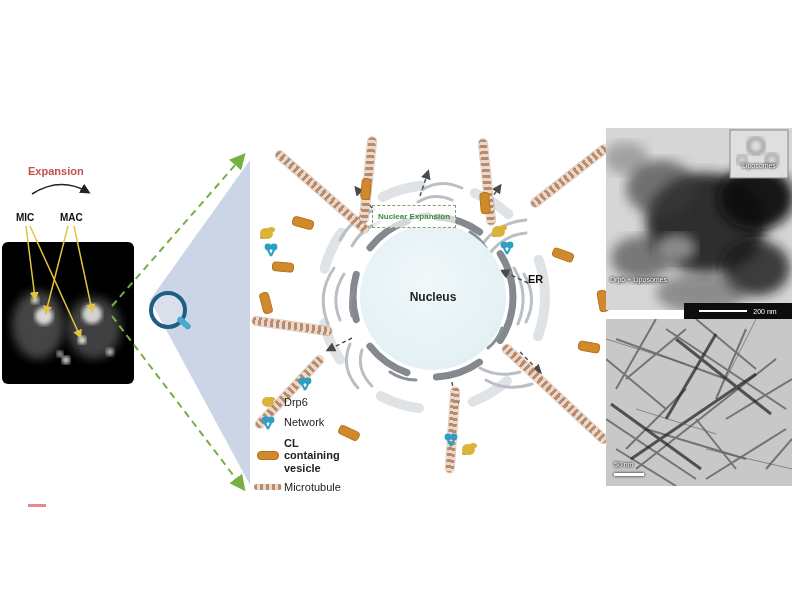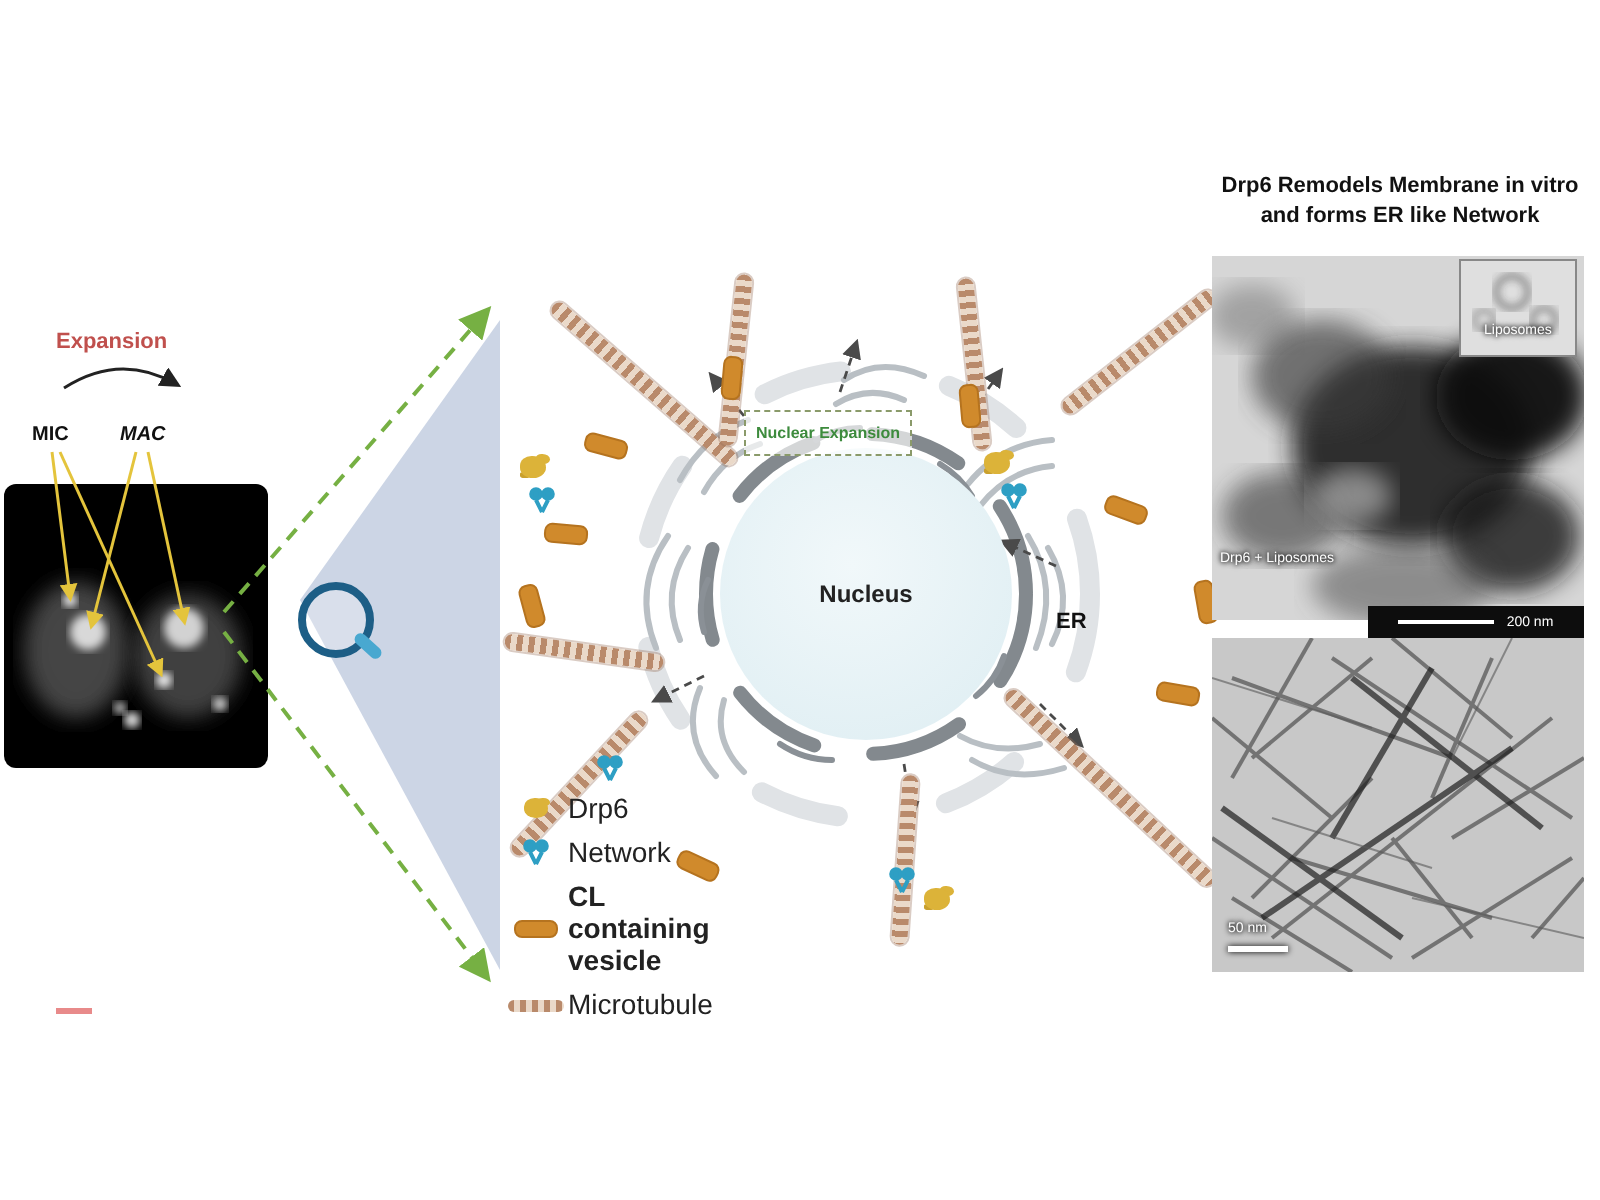--- a/index.html
+++ b/index.html
@@ -20,26 +20,26 @@
       box-shadow:0 0 0 1px rgba(150,110,85,.35);transform-origin:50% 50%;}
   .ves{position:absolute;width:20px;height:8px;border-radius:4px;background:#d08a2c;border:1px solid #b5731f;transform-origin:50% 50%;}
   .drp6{position:absolute;width:13px;height:11px;background:#dcb339;border-radius:46% 54% 50% 50%;
         box-shadow:5px -4px 0 -3px #dcb339,-4px 4px 0 -4px #c9a02e;}
   .nucleus{left:360px;top:224px;width:146px;height:146px;border-radius:50%;
            background:radial-gradient(circle at 45% 40%, #f1f8fa, #ddedf2);
            display:flex;align-items:center;justify-content:center;text-align:center;}
   .nucleus span{font-weight:bold;font-size:12px;color:#222;}
   .nuc-exp{left:372px;top:205px;padding:6px 5px;border:1px dashed #8a9a6a;background:rgba(255,255,255,.65);
            color:#3d8b3d;font-weight:bold;font-size:8px;}
-  .er-label{left:528px;top:273px;font-weight:bold;font-size:11px;color:#111;margin-top:32px;}
+  .er-label{left:528px;top:273px;font-weight:bold;font-size:11px;color:#111;}
   
   .legend{left:252px;top:396px;width:110px;}
   .lrow{display:flex;align-items:center;margin-bottom:6px;}
   .licon{width:32px;display:flex;justify-content:center;align-items:center;flex:0 0 32px;}
-  .llab{font-size:14px;color:#222;line-height:1.15;}
+  .llab{font-size:11px;color:#222;line-height:1.15;}
   .mt-mini{width:28px;height:6px;border-radius:3px;background:repeating-linear-gradient(90deg,#b98a6b 0 3px,#ead9c9 3px 6px);}
   .ves-mini{width:20px;height:7px;border-radius:4px;background:#d08a2c;border:1px solid #b5731f;}
   .drp6-mini{width:12px;height:10px;background:#dcb339;border-radius:46% 54% 50% 50%;box-shadow:4px -3px 0 -3px #dcb339;}
   
   .em-frame{overflow:hidden;background:#cfcfcf;}
   .em-label{position:absolute;color:#fff;font-size:7px;text-shadow:0 0 3px #000,0 0 2px #000;}
   .scale-strip{left:684px;top:303px;width:108px;height:16px;background:#0d0d0d;display:flex;align-items:center;justify-content:center;gap:6px;}
   .scale-strip .bar{width:48px;height:2px;background:#fff;}
   .scale-strip .txt{color:#fff;font-size:7px;}
   .scale-bottom-bar{left:614px;top:473px;width:30px;height:3px;background:#fff;box-shadow:0 0 3px #000;}
@@ -89,21 +89,21 @@
     <line x1="112" y1="316" x2="243" y2="488" stroke="#76b043" stroke-width="2" stroke-dasharray="7 5" marker-end="url(#mg)"></line>
     <path d="M 32,194 Q 60,176 88,192" fill="none" stroke="#222" stroke-width="1.5" marker-end="url(#mb)"></path>
     <line x1="26" y1="226" x2="35" y2="298" stroke="#e4c43c" stroke-width="1.5" marker-end="url(#my)"></line>
     <line x1="30" y1="226" x2="80" y2="336" stroke="#e4c43c" stroke-width="1.5" marker-end="url(#my)"></line>
     <line x1="68" y1="226" x2="46" y2="312" stroke="#e4c43c" stroke-width="1.5" marker-end="url(#my)"></line>
     <line x1="74" y1="226" x2="92" y2="310" stroke="#e4c43c" stroke-width="1.5" marker-end="url(#my)"></line>
   </svg>
 
   <div class="abs expansion" style="left:28px;top:165px;">Expansion</div>
   <div class="abs small-label" style="left:16px;top:212px;">MIC</div>
-  <div class="abs small-label" style="left:60px;top:212px;font-style:italic;">MAC</div>
+  <div class="abs small-label" style="left:60px;top:212px;">MAC</div>
 
   <div class="abs magnifier-circle"></div>
   <div class="abs magnifier-handle"></div>
 
 
   <svg class="abs" style="left:240px;top:118px;" width="384" height="392">
     <defs>
       <marker id="md" markerWidth="7" markerHeight="7" refX="5" refY="3.5" orient="auto">
         <path d="M0,0 L7,3.5 L0,7 Z" fill="#4a4a4a"></path>
         </marker>
@@ -229,21 +229,20 @@
       <span class="llab" style="width:70px;font-weight:bold;">CL containing vesicle</span>
     </div>
     <div class="lrow">
       <span class="licon">
           <span class="mt-mini"></span>
         </span>
       <span class="llab">Microtubule</span>
     </div>
   </div>
 
-  <div class="abs title" style="left:604px;top:86px;width:192px;">Drp6 Remodels Membrane in vitro and forms ER like Network</div>
 
   <div class="abs em-frame" style="left:606px;top:128px;width:186px;height:182px;">
     <svg width="186" height="182">
       <defs>
         <filter id="b3">
             <feGaussianBlur stdDeviation="6"></feGaussianBlur>
           </filter>
         <filter id="b4">
             <feGaussianBlur stdDeviation="2"></feGaussianBlur>
           </filter>

